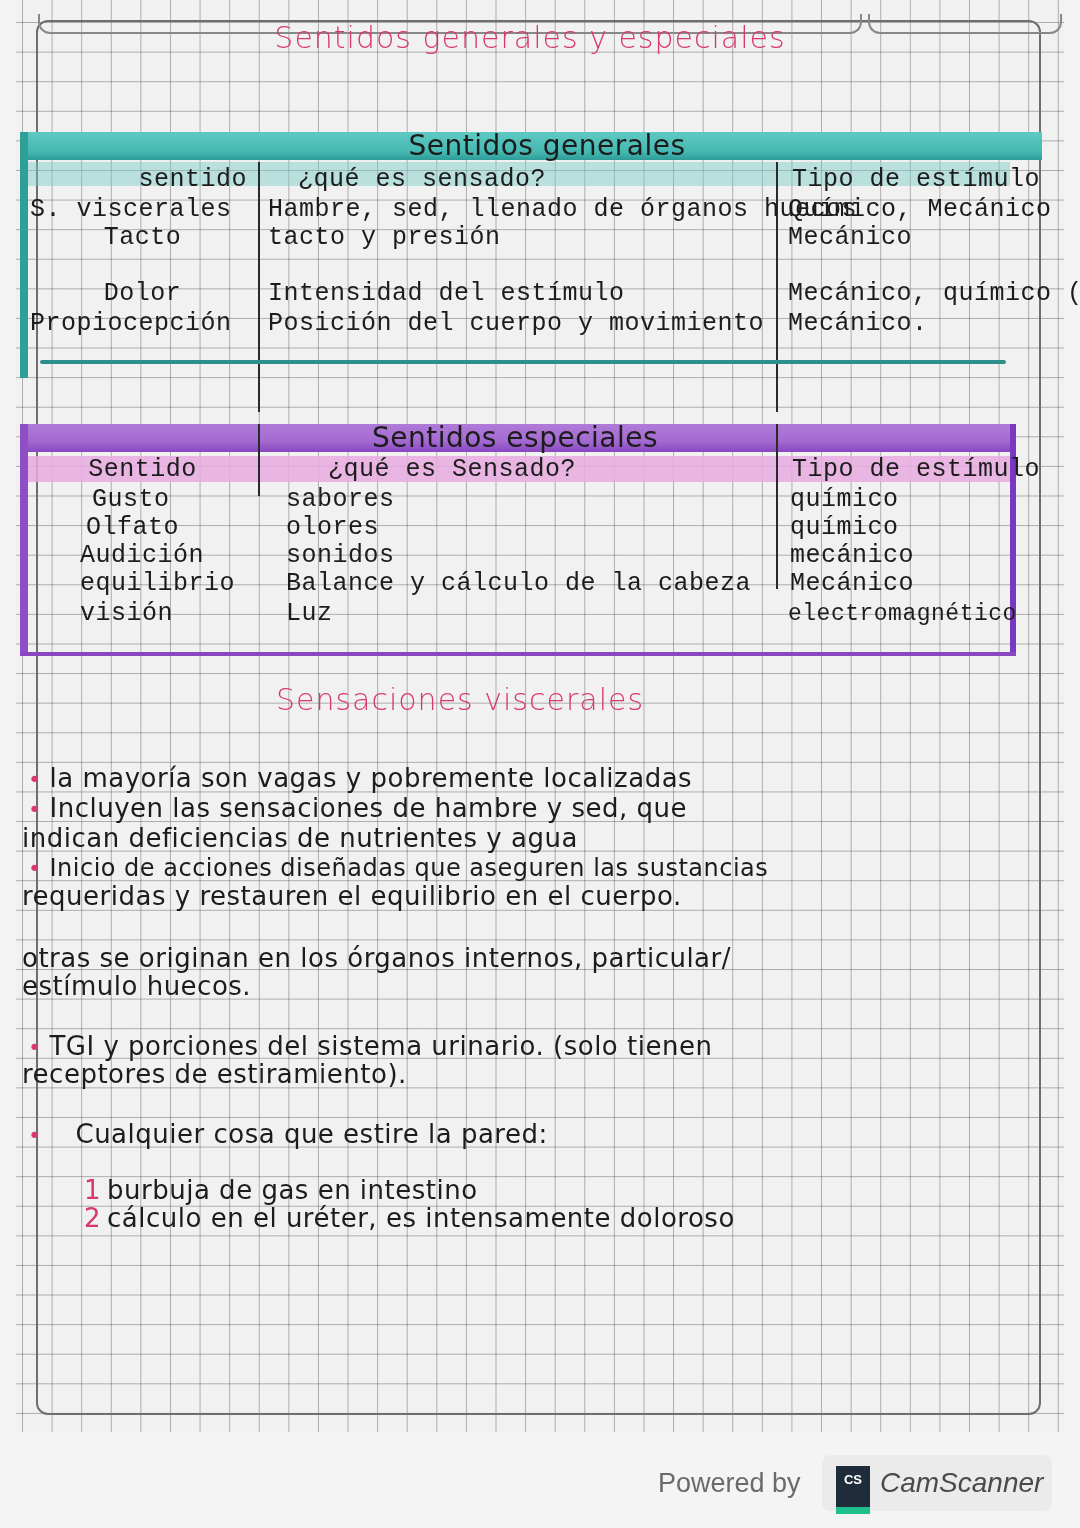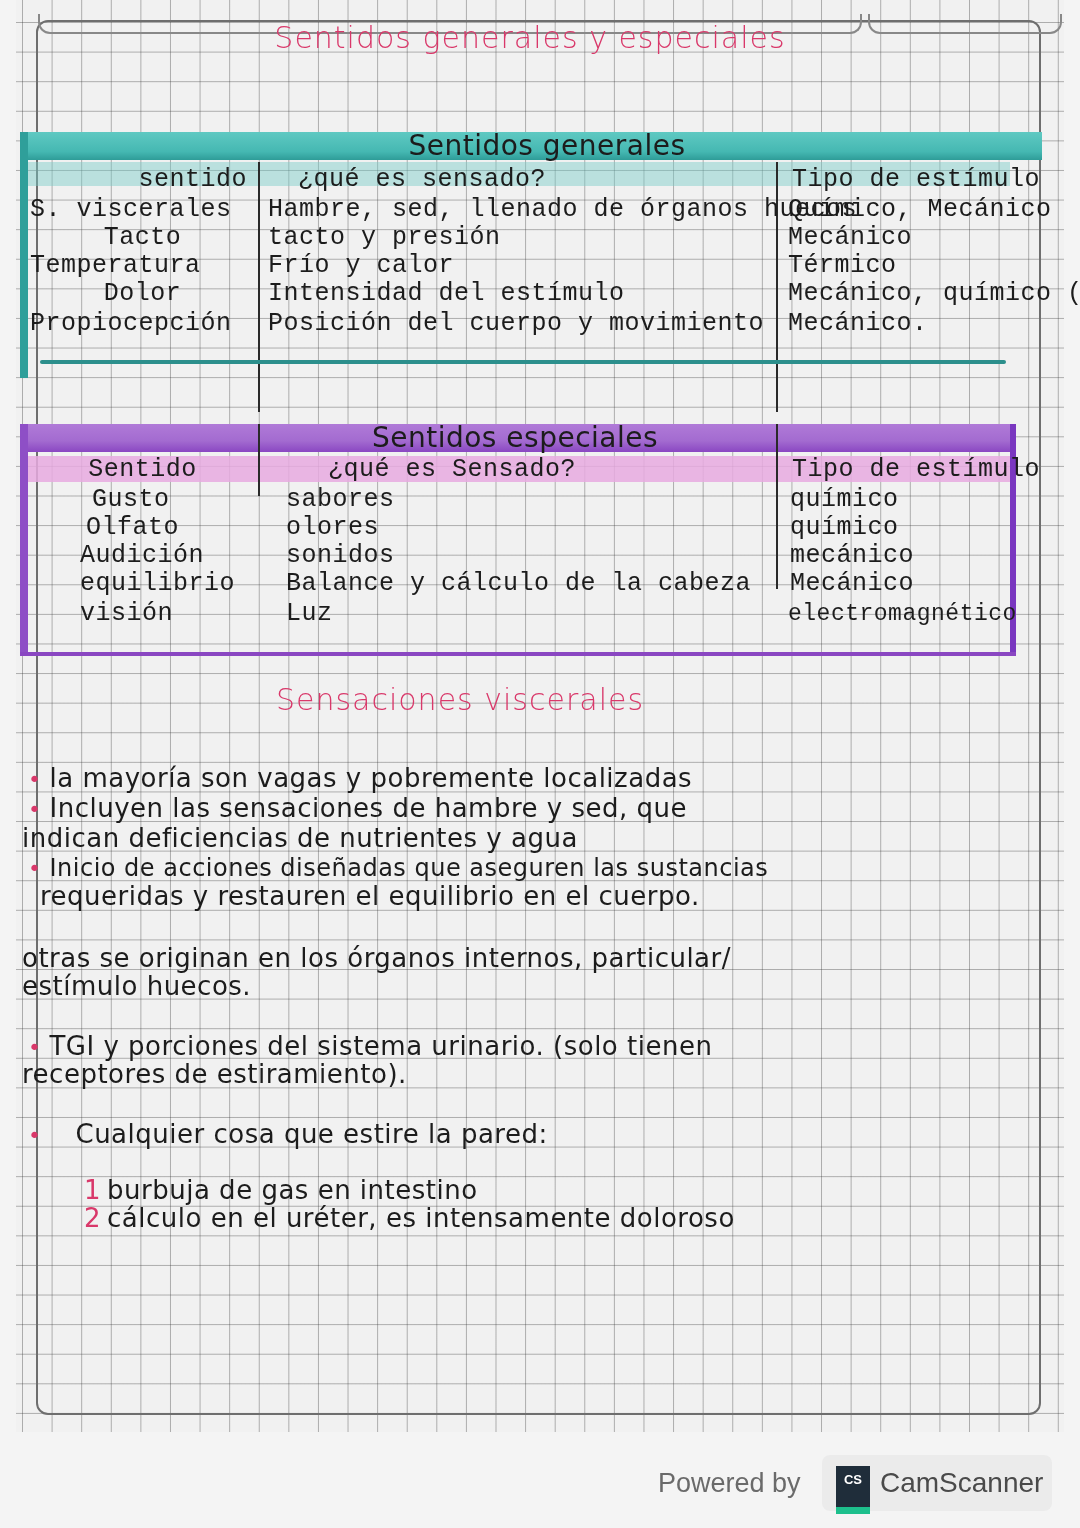--- a/index.html
+++ b/index.html
@@ -87,21 +87,21 @@
       position: absolute; left: 14px; top: 11px; width: 34px; height: 48px;
       background: #1f2d3a; border-radius: 0; overflow: hidden;
       color: #fff; font-family: "Liberation Sans", sans-serif; font-weight: bold; font-size: 13px;
       text-align: center; line-height: 28px;
     }
     .badge .logo::after {
       content: ""; position: absolute; left: 0; bottom: 0; width: 100%; height: 7px; background: #1dbf8c;
     }
     .badge .name {
       position: absolute; left: 58px; top: 12px;
-      font-family: "Liberation Sans", sans-serif; font-size: 28px; color: #4a4a4a; font-weight: 500;
+      font-family: "Liberation Sans", sans-serif; font-size: 28px; color: #4a4a4a; font-weight: 500; font-style: italic;
     }
   </style>
 </head>
 <body>
 
 <div class="page">
   <div class="frame">
     <div class="top-strip"></div>
     <div class="top-strip2"></div>
   </div>
@@ -123,25 +123,20 @@
   </div>
   <div class="row hand" style="top:64px;">
     <span class="c1 left">S. viscerales</span>
     <span class="c2">Hambre, sed, llenado de órganos huecos</span>
     <span class="c3">Químico, Mecánico</span>
   </div>
   <div class="row hand" style="top:92px;">
     <span class="c1">Tacto</span>
     <span class="c2">tacto y presión</span>
     <span class="c3">Mecánico</span>
-  </div>
-  <div class="row hand" style="top:120px;">
-    <span class="c1 left">Temperatura</span>
-    <span class="c2">Frío y calor</span>
-    <span class="c3">Térmico</span>
   </div>
   <div class="row hand" style="top:148px;">
     <span class="c1">Dolor</span>
     <span class="c2">Intensidad del estímulo</span>
     <span class="c3">Mecánico, químico (-)</span>
   </div>
   <div class="row hand" style="top:178px;padding-left:26px;">
     <span class="c1 left">Propiocepción</span>
     <span class="c2">Posición del cuerpo y movimiento</span>
     <span class="c3">Mecánico.</span>
@@ -197,21 +192,21 @@
 </div>
 <div class="note hand" style="left:28px;top:778px;">
   <span class="bullet">•</span><span>Incluyen las sensaciones de hambre y sed, que</span>
 </div>
 <div class="note hand" style="left:22px;top:808px;">
   <span>indican deficiencias de nutrientes y agua</span>
 </div>
 <div class="note hand" style="left:28px;top:838px;font-size:24px;">
   <span class="bullet">•</span><span>Inicio de acciones diseñadas que aseguren las sustancias</span>
 </div>
-<div class="note hand" style="left:22px;top:866px;padding-left:18px;">
+<div class="note hand" style="left:22px;top:866px;">
   <span>requeridas y restauren el equilibrio en el cuerpo.</span>
 </div>
 
 <div class="note hand" style="left:22px;top:928px;">
   <span>otras se originan en los órganos internos, particular/</span>
 </div>
 <div class="note hand" style="left:22px;top:956px;">
   <span>estímulo huecos.</span>
 </div>
 

